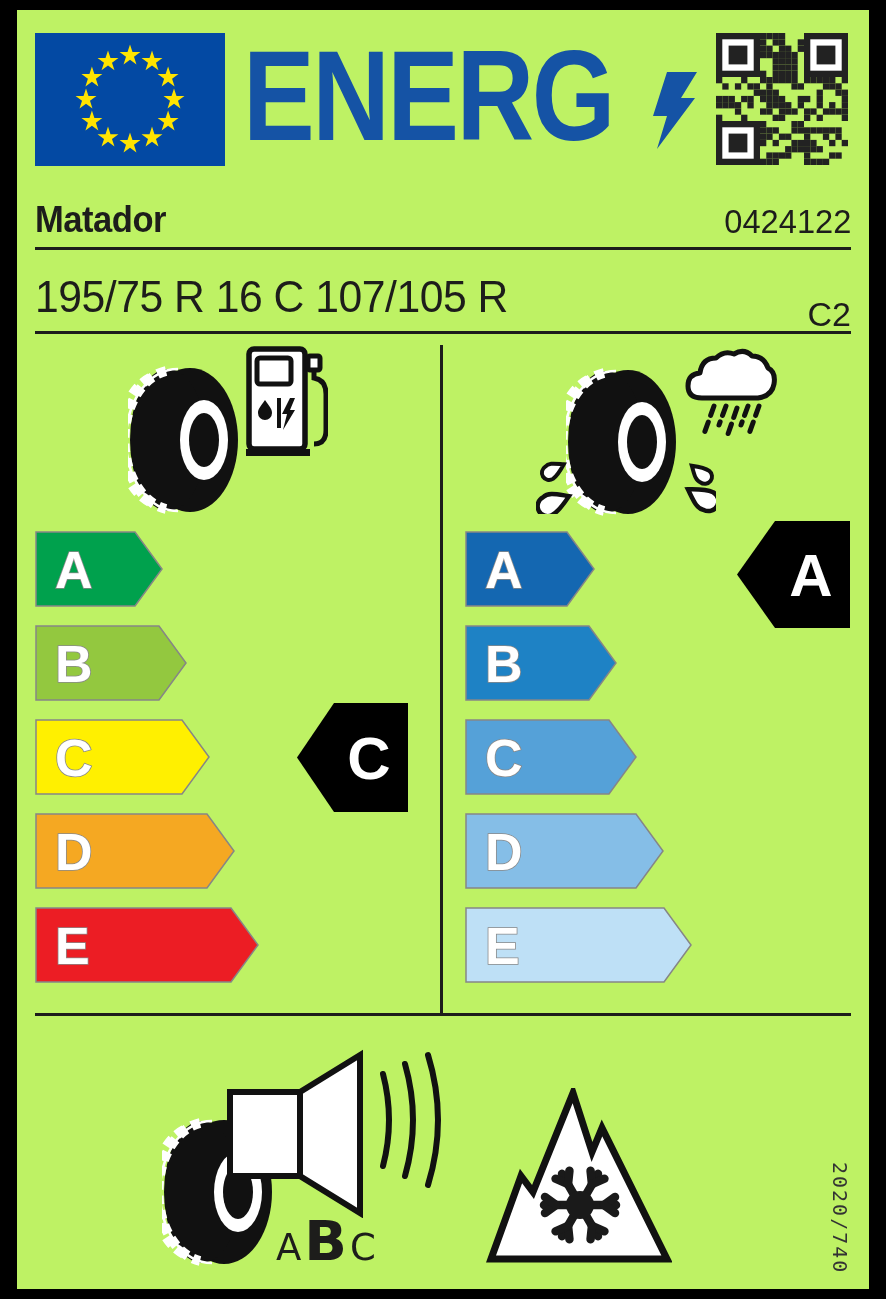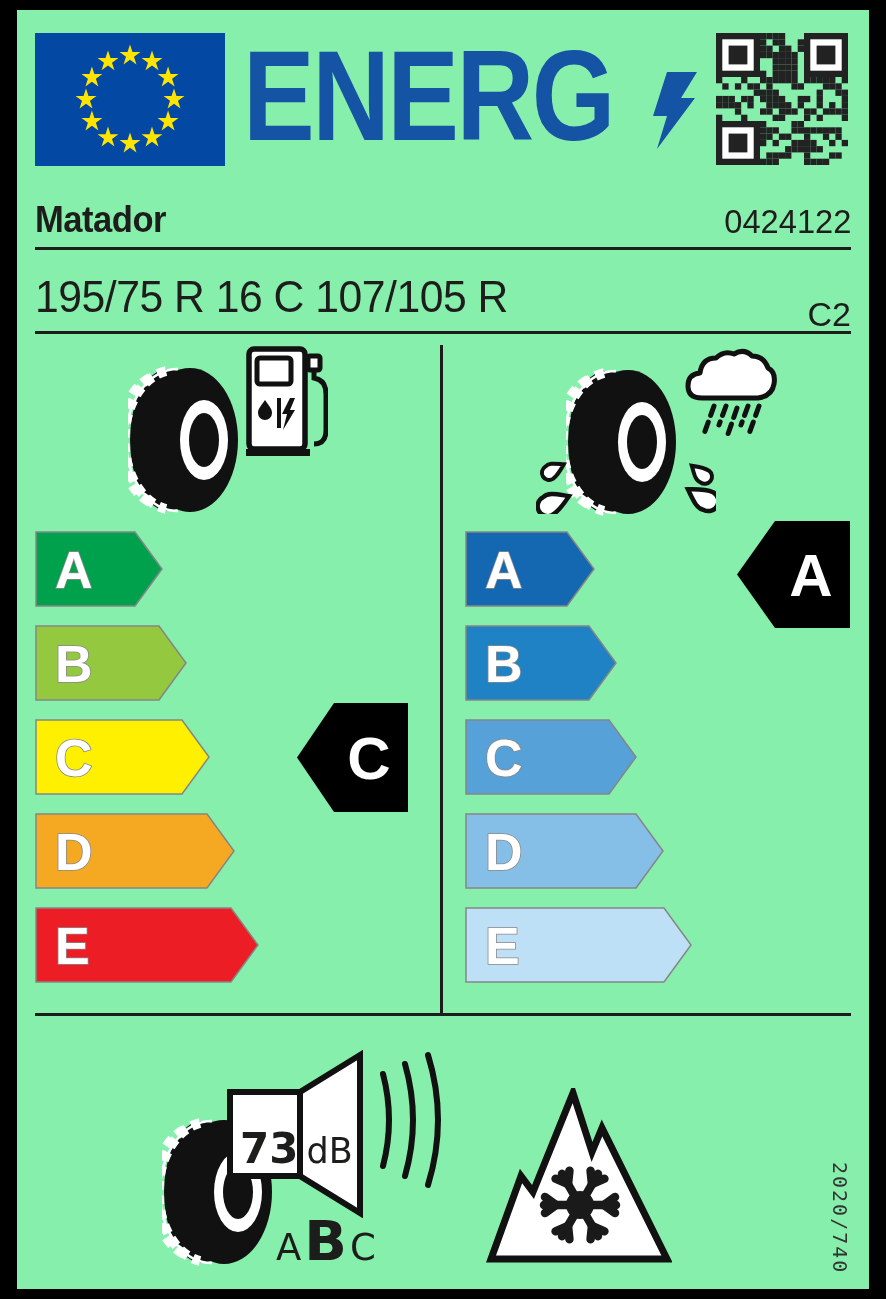--- a/index.html
+++ b/index.html
@@ -1,16 +1,16 @@
 <!DOCTYPE html>
 <html><head>
 <meta charset="utf-8">
 <style>
   html,body{margin:0;padding:0;background:#fff;}
-  .label{position:relative;width:886px;height:1299px;background:#86efac;overflow:hidden;
+  .label{position:relative;width:886px;height:1299px;background:#bef264;overflow:hidden;
          font-family:"Liberation Sans",sans-serif;color:#1d1d1b;}
   .frame{position:absolute;inset:0;border:solid #000;border-width:10px 17px;pointer-events:none;z-index:50;}
   .abs{position:absolute;}
   .rule{position:absolute;left:35px;width:816px;height:3px;background:#1d1d1b;}
   .vdivider{position:absolute;left:440px;top:345px;width:3px;height:668px;background:#1d1d1b;}
   .brand{left:35px;top:199px;font-size:36px;font-weight:bold;letter-spacing:-.5px;transform:scaleX(.96);transform-origin:left top;}
   .label-id{right:35px;top:202px;font-size:34px;transform:scaleX(.96);transform-origin:right top;}
   .tire-size{left:35px;top:272px;font-size:44px;letter-spacing:-.5px;transform:scaleX(.97);transform-origin:left top;}
   .tire-class{right:35px;top:295px;font-size:34px;}
   .energ{left:243px;top:36px;font-size:128px;line-height:120px;font-weight:bold;color:#1553A5;
@@ -363,24 +363,20 @@
       <path d="M22 12 A 46 66 0 0 0 22 136" stroke-width="10" stroke-dasharray="9 6"></path>
       <path d="M38 5 A 50 70 0 0 0 38 143" stroke-width="10" stroke-dasharray="9 6"></path>
       <path d="M50 3 A 52 71 0 0 0 50 145" stroke-width="2.5"></path>
     </g>
   </svg>
 
   <svg class="abs" style="left:225px;top:1048px" width="140" height="170" viewBox="0 0 140 170">
     <polygon points="75,44 135,7 135,165 75,128" fill="#fff" stroke="#111" stroke-width="6" stroke-linejoin="miter"></polygon>
     <rect x="5" y="44" width="70" height="84" fill="#fff" stroke="#111" stroke-width="6"></rect>
   </svg>
-  <div class="abs noise-db" style="left:240px;top:1124px">
-    <span class="db-val">73</span>
-      <span class="db-unit">dB</span>
-  </div>
 
   <svg class="abs" style="left:378px;top:1048px" width="82" height="144" viewBox="0 0 82 144" fill="none" stroke="#111" stroke-width="6" stroke-linecap="round">
     <path d="M5 26 Q17 72 5 118"></path>
     <path d="M27 16 Q43 72 27 128"></path>
     <path d="M50 7 Q70 72 50 137"></path>
   </svg>
 
   <div class="abs noise-abc" style="left:276px;top:1208px">
     <span class="abc-side">A</span>
       <span class="abc-main">B</span>

